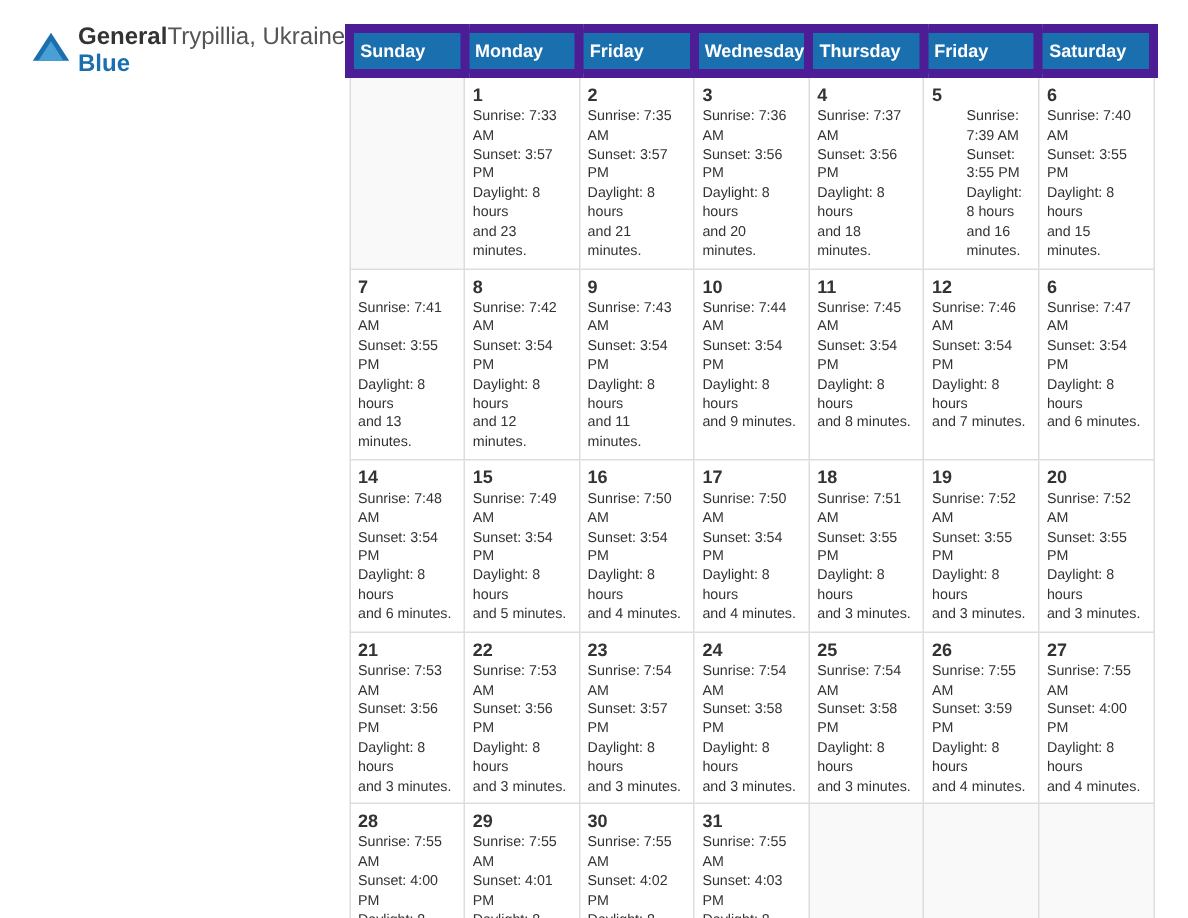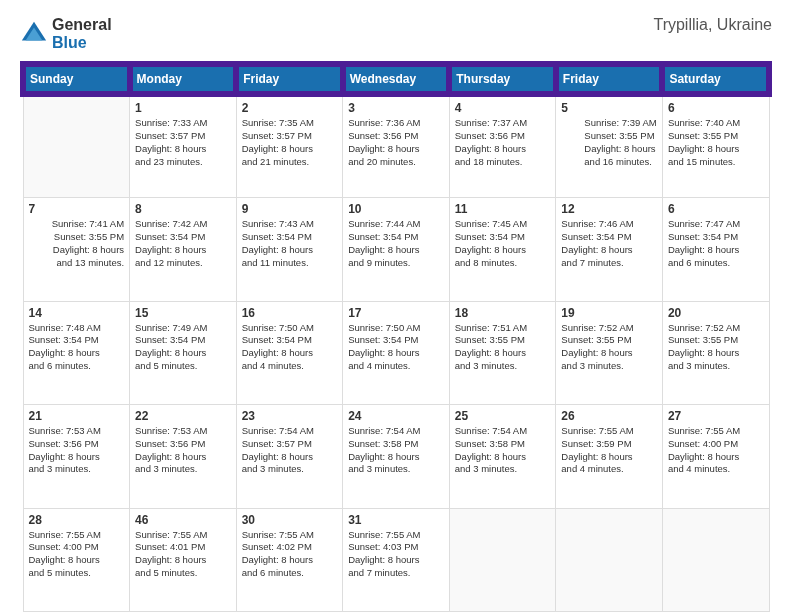--- a/index.html
+++ b/index.html
@@ -8,21 +8,21 @@
       height: 612px;
       font-family: Arial, sans-serif;
       background: #fff;
       overflow: hidden;
     }
     .page {
       width: 792px;
       height: 612px;
       padding: 16px 20px 0 20px;
       display: flex;
-      flex-direction: column;
+      flex-direction: row;
     }
     .header {
       display: flex;
       justify-content: space-between;
       align-items: flex-start;
       margin-bottom: 10px;
     }
     .logo {
       display: flex;
       align-items: center;
@@ -176,21 +176,21 @@
             <div class="day-number">6</div>
             <div class="day-info" style="white-space: pre-line;">Sunrise: 7:40 AM
 Sunset: 3:55 PM
 Daylight: 8 hours
 and 15 minutes.</div>
           </td>
         </tr>
         <tr>
           <td>
             <div class="day-number">7</div>
-            <div class="day-info" style="white-space: pre-line; text-align: right;">Sunrise: 7:41 AM
+            <div class="day-info" style="white-space: pre-line;">Sunrise: 7:41 AM
 Sunset: 3:55 PM
 Daylight: 8 hours
 and 13 minutes.</div>
           </td>
           <td>
             <div class="day-number">8</div>
             <div class="day-info" style="white-space: pre-line;">Sunrise: 7:42 AM
 Sunset: 3:54 PM
 Daylight: 8 hours
 and 12 minutes.</div>
@@ -335,21 +335,21 @@
         </tr>
         <tr>
           <td>
             <div class="day-number">28</div>
             <div class="day-info" style="white-space: pre-line;">Sunrise: 7:55 AM
 Sunset: 4:00 PM
 Daylight: 8 hours
 and 5 minutes.</div>
           </td>
           <td>
-            <div class="day-number">46</div>
+            <div class="day-number">29</div>
             <div class="day-info" style="white-space: pre-line;">Sunrise: 7:55 AM
 Sunset: 4:01 PM
 Daylight: 8 hours
 and 5 minutes.</div>
           </td>
           <td>
             <div class="day-number">30</div>
             <div class="day-info" style="white-space: pre-line;">Sunrise: 7:55 AM
 Sunset: 4:02 PM
 Daylight: 8 hours

